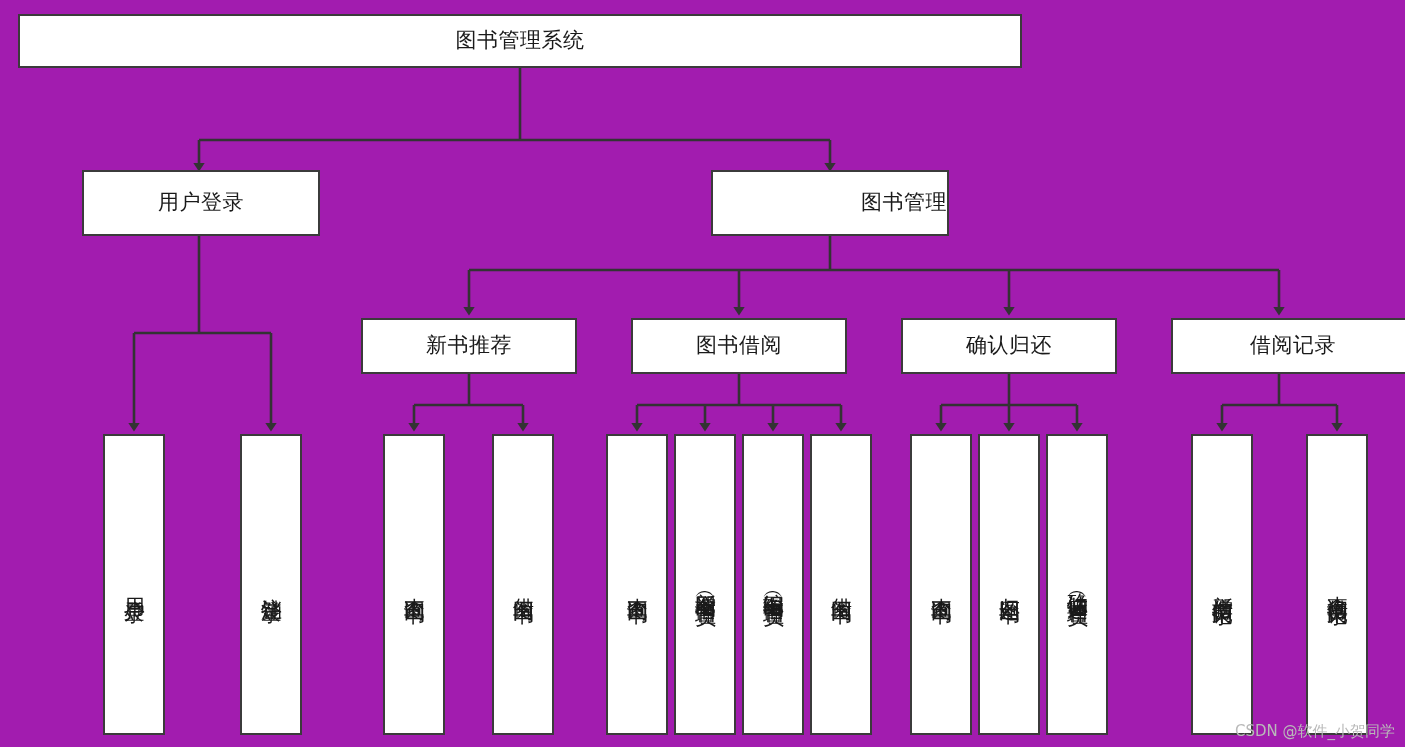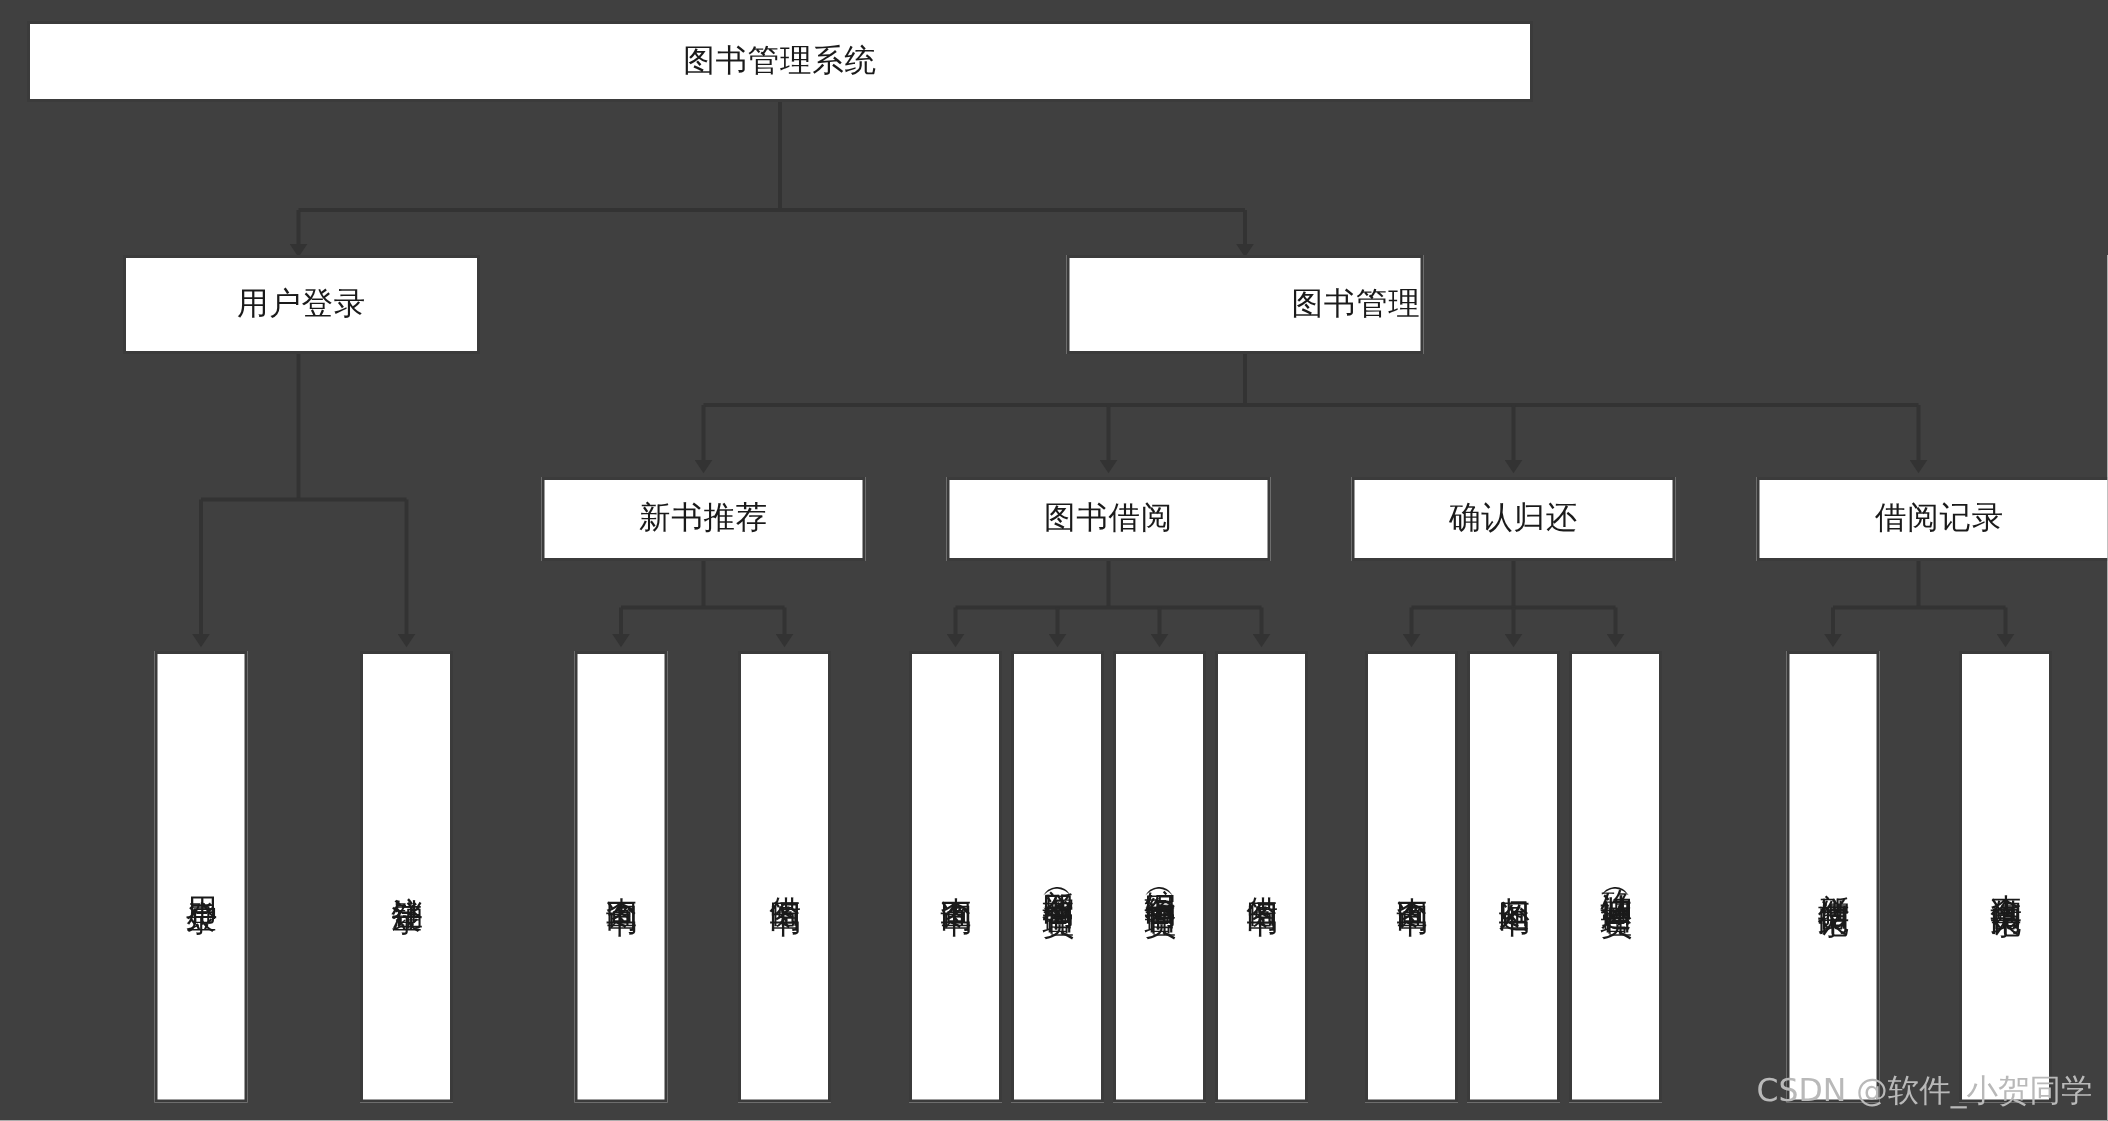--- a/index.html
+++ b/index.html
@@ -7,21 +7,21 @@
     padding: 0;
     background: #ffffff;
   }
   body {
     font-family: "DejaVu Sans", "Liberation Sans", sans-serif;
   }
   #canvas {
     position: relative;
     width: 1405px;
     height: 747px;
-    background: #404040;
+    background: #a21caf;
     overflow: hidden;
   }
   #diagram-svg {
     position: absolute;
     left: 0;
     top: 0;
     width: 1405px;
     height: 747px;
   }
   .node-box {
@@ -52,21 +52,21 @@
     -webkit-writing-mode: vertical-rl;
     white-space: nowrap;
     letter-spacing: 2px;
     font-size: 21px;
     line-height: 1;
   }
   #watermark {
     position: absolute;
     right: 10px;
     bottom: 6px;
-    font-size: 21px;
+    font-size: 15px;
     color: #b9b9b9;
     z-index: 6;
     white-space: nowrap;
     font-family: "DejaVu Sans", "Liberation Sans", sans-serif;
   }
 </style>
 </head>
 <body>
 
 <div id="canvas">

